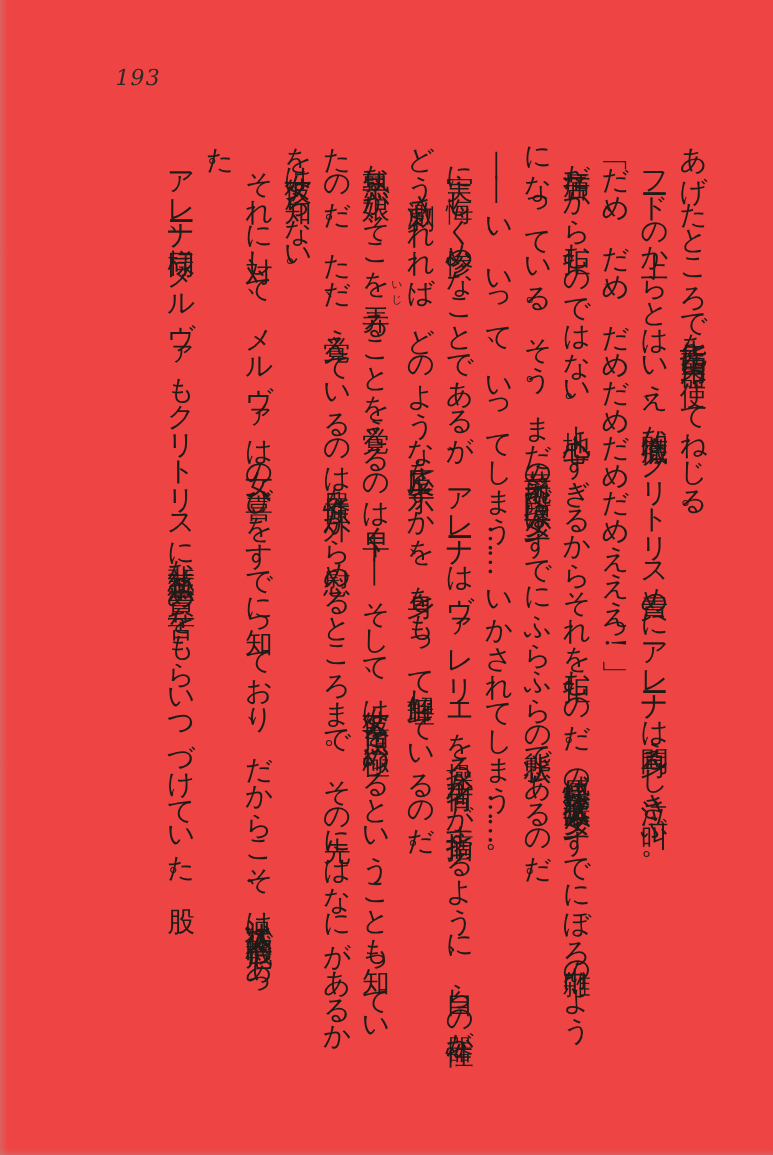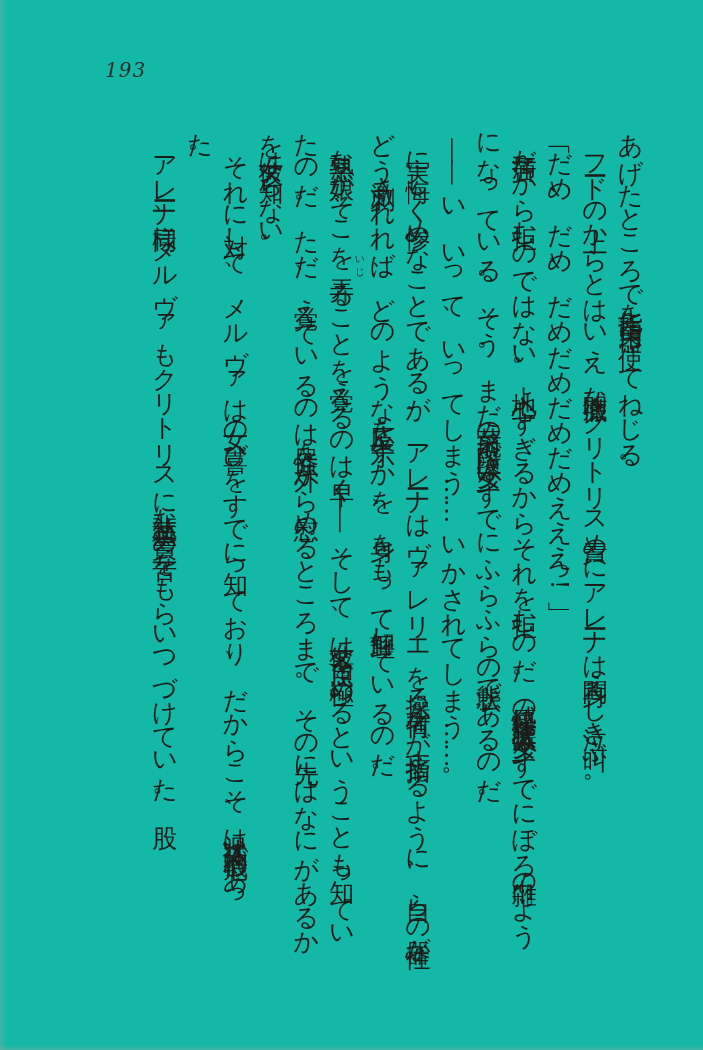--- a/index.html
+++ b/index.html
@@ -9,21 +9,21 @@
   body {
     width: 703px;
     height: 1050px;
     position: relative;
     overflow: hidden;
     background: #f3f1ed;
   }
   .page {
     position: absolute;
     inset: 0;
-    background: #14b8a6;
+    background: #ef4444;
   }
   
   .scan-edge-left {
     position: absolute;
     left: 0; top: 0; bottom: 0;
     width: 7px;
     background: linear-gradient(to right, rgba(170,165,155,0.30), rgba(170,165,155,0));
     pointer-events: none;
   }
   .scan-edge-bottom {

